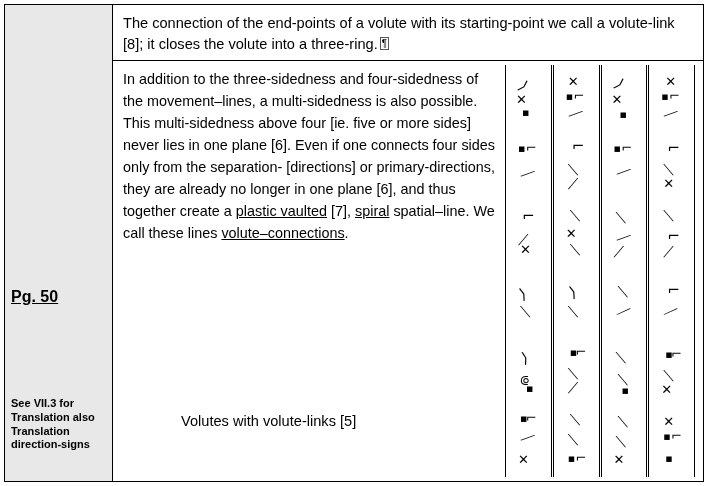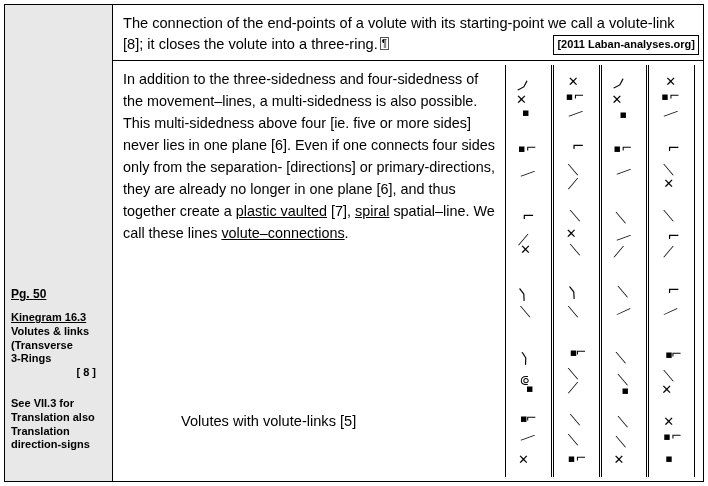--- a/index.html
+++ b/index.html
@@ -47,21 +47,21 @@
   }
   .margin-block {
     position: absolute;
     left: 6px;
     right: 4px;
   }
   .mb-pg50 { top: 282px; }
   .mb-pg50 .label {
     font-weight: bold;
     text-decoration: underline;
-    font-size: 12px;
+    font-size: 16px;
   }
   .mb-kine { top: 306px; }
   .mb-kine .kine-title {
     font-weight: bold;
     text-decoration: underline;
     font-size: 11px;
     display: block;
   }
   .mb-kine .kine-line {
     font-weight: bold;
@@ -175,41 +175,33 @@
 
 <div id="page">
   <div class="page-frame">
 
     <div class="margin-col">
 
       <div class="margin-block mb-pg50">
         <span class="label">Pg. 50</span>
       </div>
 
-      <div class="margin-block mb-kine">
-        <span class="kine-title">Kinegram 16.3</span>
-        <span class="kine-line">Volutes &amp; links</span>
-        <span class="kine-line">(Transverse</span>
-        <span class="kine-line">3-Rings</span>
-        <span class="kine-num">[ 8 ]</span>
-      </div>
 
       <div class="margin-block mb-see">
         <span class="see-line">See VII.3 for</span>
         <span class="see-line">Translation also</span>
         <span class="see-line">Translation</span>
         <span class="see-line">direction-signs</span>
       </div>
     </div>
 
     <div class="main-col">
 
       <div class="top-para">
         <span>The connection of the end-points of a volute with its starting-point we call a volute-link [8]; it closes the volute into a three-ring.</span><span class="pilcrow">¶</span>
-        <div class="credit">[2011 Laban-analyses.org]</div>
       </div>
 
       <div class="rule"></div>
 
       <div class="body-area">
 
         <div class="body-text">
           <span>In addition to the three-sidedness and four-sidedness of the movement–lines, a multi-sidedness is also possible. This multi-sidedness above four [ie. five or more sides] never lies in one plane [6]. Even if one connects four sides only from the separation- [directions] or primary-directions, they are already no longer in one plane [6], and thus together create a </span><u>plastic vaulted</u><span> [7], </span><u>spiral</u><span> spatial–line. We call these lines </span><u>volute–connections</u><span>.</span>
         </div>
 

